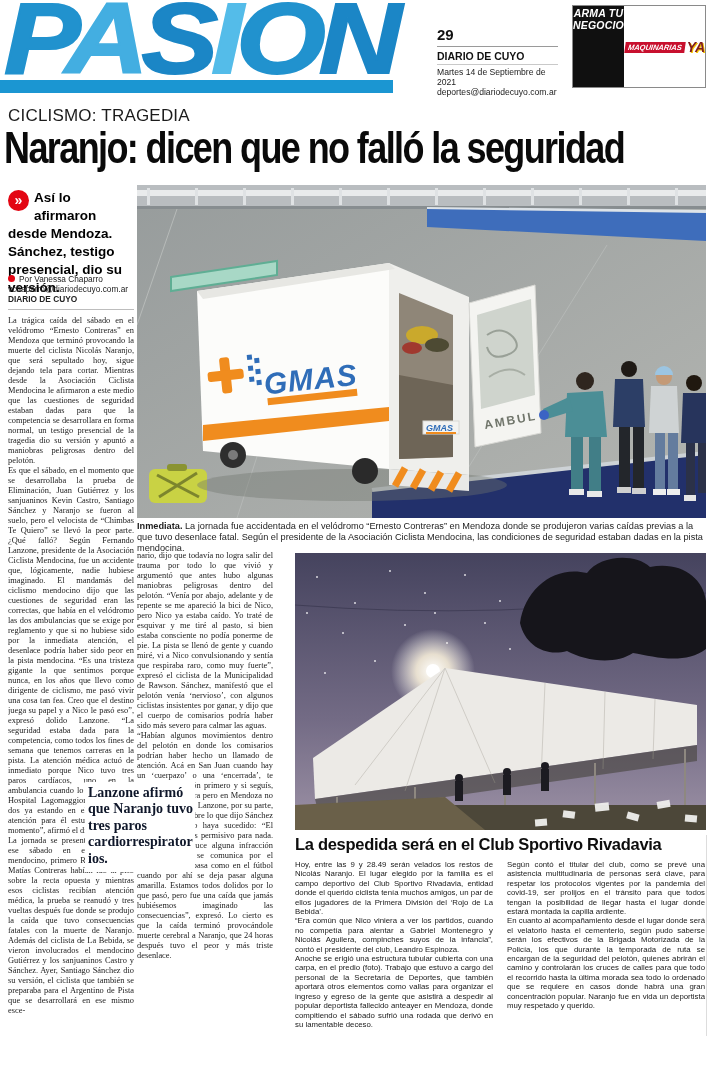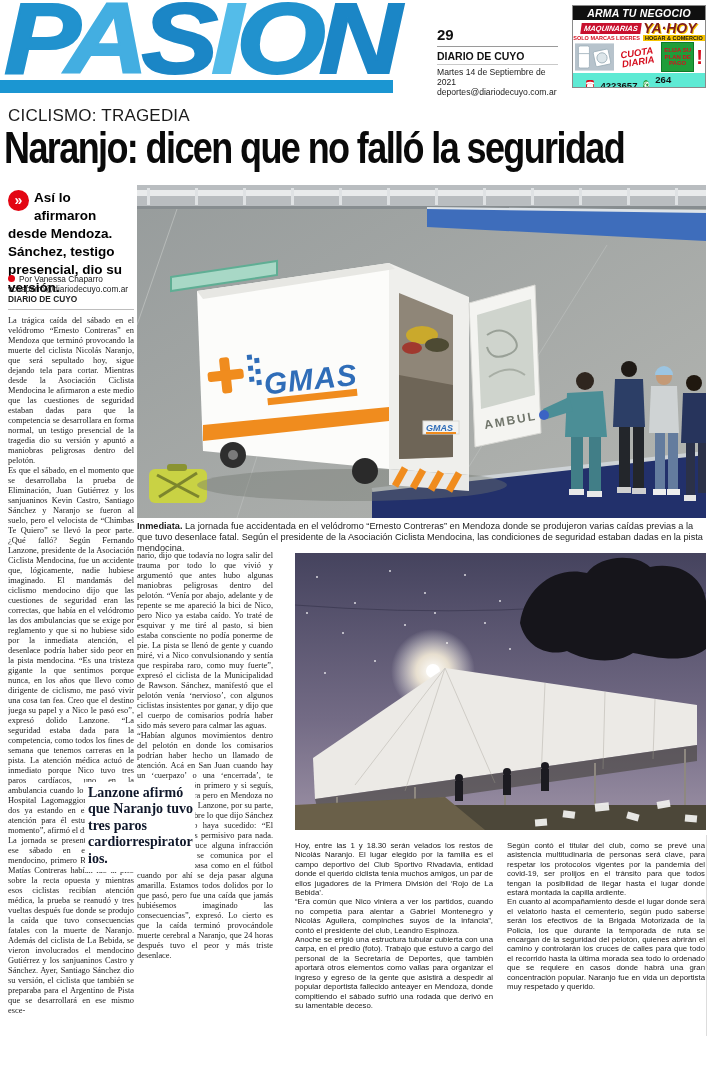--- a/index.html
+++ b/index.html
@@ -13,21 +13,21 @@
   .logo span{-webkit-text-stroke:2px currentColor}
   .logo-bar{position:absolute;left:0;top:80px;width:393px;height:13px;background:#1b96d2}
   .pageinfo{position:absolute;left:437px;top:26px;width:121px}
   .pageinfo .pnum{font-weight:bold;font-size:15px;border-bottom:1px solid #9a9a9a;padding-bottom:3px}
   .pageinfo .paper{font-weight:bold;font-size:10.5px;padding:3px 0 2px;border-bottom:1px solid #c9c9c9}
   .pageinfo .date{font-size:8.6px;padding-top:2px;color:#222}
   .pageinfo .email{font-size:8.6px;color:#222;text-decoration:none;display:block}
 
   
   .ad{position:absolute;left:572px;top:5px;width:134px;height:83px;border:1px solid #8a8a8a;
-      background:#fff;display:flex;flex-direction:column;overflow:hidden}
+      background:#fff;display:flex;overflow:hidden}
   .ad-top{background:#101010;color:#fff;font-weight:bold;font-style:italic;font-size:10.5px;
           text-align:center;padding:1px 0;letter-spacing:.2px}
   .ad-brandrow{display:flex;align-items:center;justify-content:center;gap:2px;padding:1px 1px 0}
   .ad-maq{background:#c8102e;color:#fff;font-style:italic;font-weight:bold;font-size:7.5px;
           padding:1px 3px;transform:skewX(-8deg)}
   .ad-yahoy{color:#7f1d1d;font-weight:bold;font-style:italic;font-size:14px;line-height:14px;
             text-shadow:1px 1px 0 #f6c400}
   .ad-subrow{display:flex;justify-content:center;align-items:center;gap:3px;font-size:5.5px;font-weight:bold}
   .ad-tag1{color:#d50f1f}
   .ad-tag2{background:#f6c400;color:#111;padding:0 2px}
@@ -352,23 +352,24 @@
       <rect x="268" y="258" width="12" height="7" transform="rotate(8 274 261)"></rect>
       <rect x="300" y="250" width="14" height="8" transform="rotate(-6 307 254)"></rect>
       <rect x="332" y="260" width="12" height="7" transform="rotate(15 338 263)"></rect>
       <rect x="362" y="248" width="13" height="7" transform="rotate(-10 368 251)"></rect>
       <rect x="390" y="262" width="12" height="7" transform="rotate(5 396 265)"></rect>
       <rect x="240" y="266" width="12" height="7" transform="rotate(-4 246 269)"></rect>
     </g>
   </svg>
 
   <div class="subart">
+    <h2>La despedida será en el Club Sportivo Rivadavia</h2>
     <div class="subcols">
       <div class="subcol">
-          <p>Hoy, entre las 1 y 18.30 serán velados los restos de Nicolás Naranjo. El lugar elegido por la familia es el campo deportivo del Club Sportivo Rivadavia, entidad donde el querido ciclista tenía muchos amigos, un par de ellos jugadores de la Primera División del ‘Rojo de La Bebida’.</p>
+          <p>Hoy, entre las 9 y 28.49 serán velados los restos de Nicolás Naranjo. El lugar elegido por la familia es el campo deportivo del Club Sportivo Rivadavia, entidad donde el querido ciclista tenía muchos amigos, un par de ellos jugadores de la Primera División del ‘Rojo de La Bebida’.</p>
           <p>“Era común que Nico viniera a ver los partidos, cuando no competía para alentar a Gabriel Montenegro y Nicolás Aguilera, compinches suyos de la infancia”, contó el presidente del club, Leandro Espinoza.</p>
           <p>Anoche se erigió una estructura tubular cubierta con una carpa, en el predio (foto). Trabajo que estuvo a cargo del personal de la Secretaría de Deportes, que también aportará otros elementos como vallas para organizar el ingreso y egreso de la gente que asistirá a despedir al popular deportista fallecido anteayer en Mendoza, donde compitiendo el sábado sufrió una rodada que derivó en su lamentable deceso.</p>
         </div>
       <div class="subcol">
           <p>Según contó el titular del club, como se prevé una asistencia multitudinaria de personas será clave, para respetar los protocolos vigentes por la pandemia del covid-19, ser prolijos en el tránsito para que todos tengan la posibilidad de llegar hasta el lugar donde estará montada la capilla ardiente.</p>
           <p>En cuanto al acompañamiento desde el lugar donde será el velatorio hasta el cementerio, según pudo saberse serán los efectivos de la Brigada Motorizada de la Policía, los que durante la temporada de ruta se encargan de la seguridad del pelotón, quienes abrirán el camino y controlarán los cruces de calles para que todo el recorrido hasta la última morada sea todo lo ordenado que se requiere en casos donde habrá una gran concentración popular. Naranjo fue en vida un deportista muy respetado y querido.</p>
         </div>
     </div>
   </div>
 

